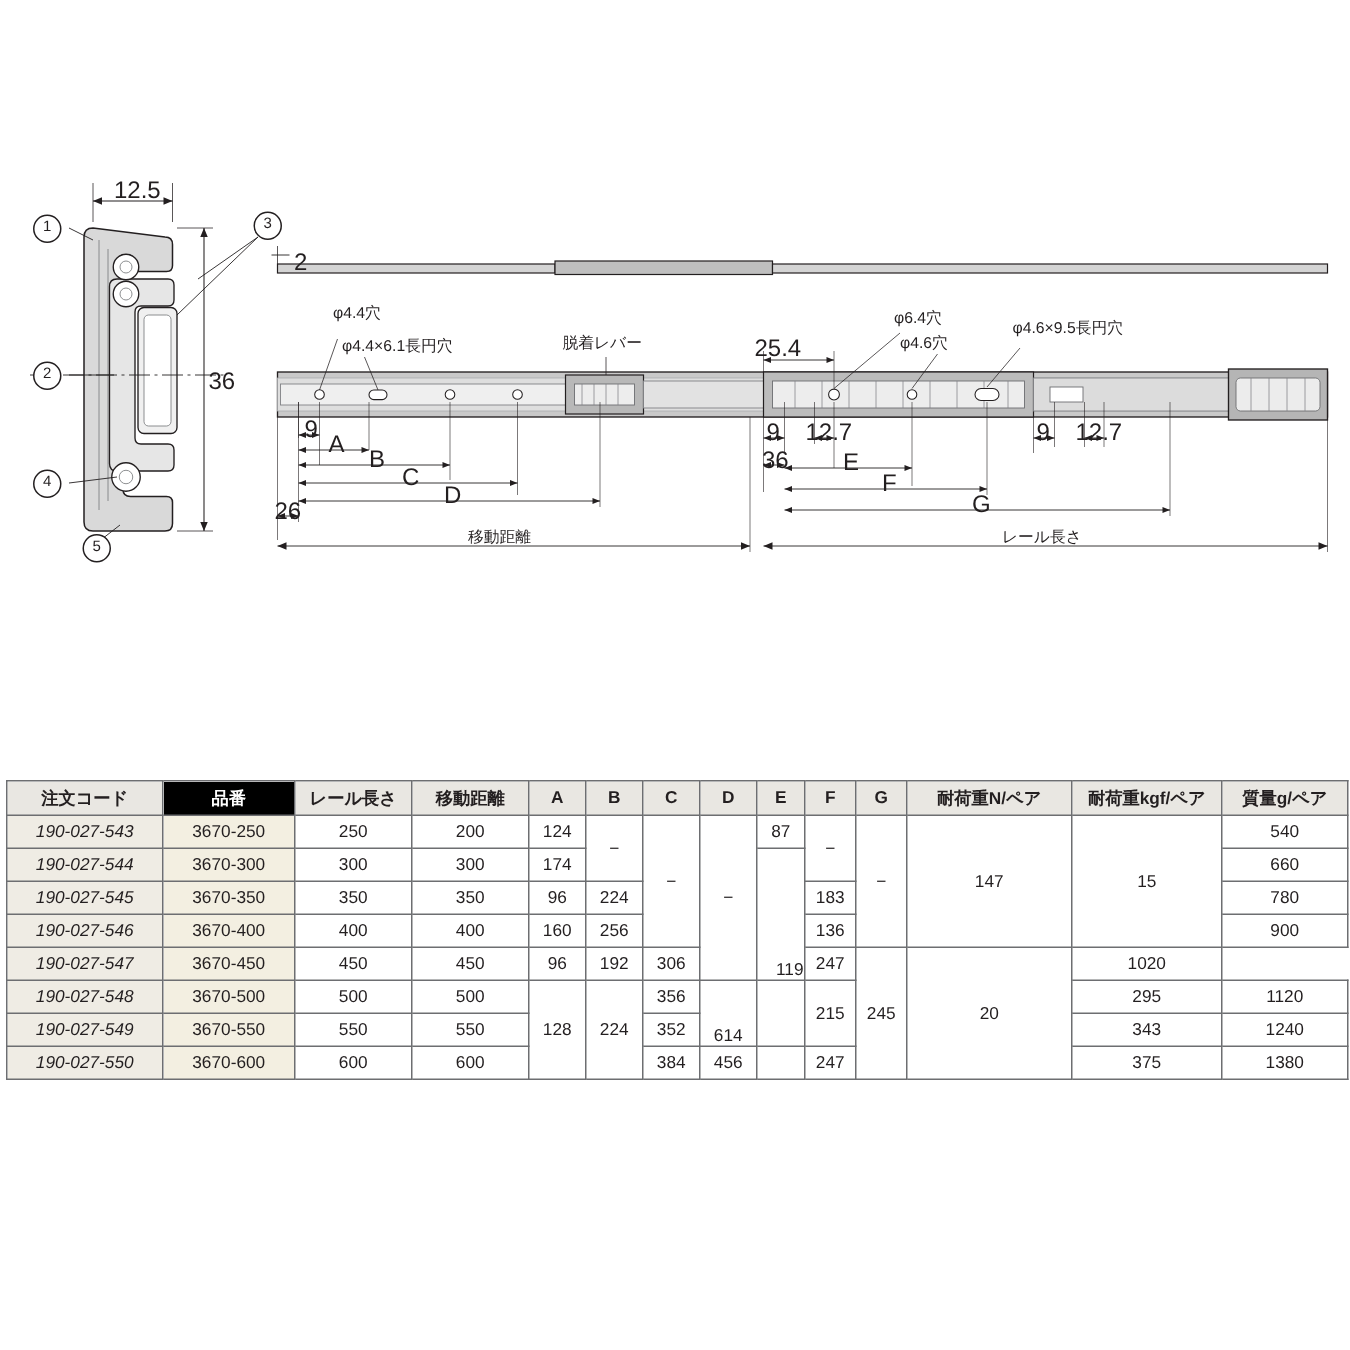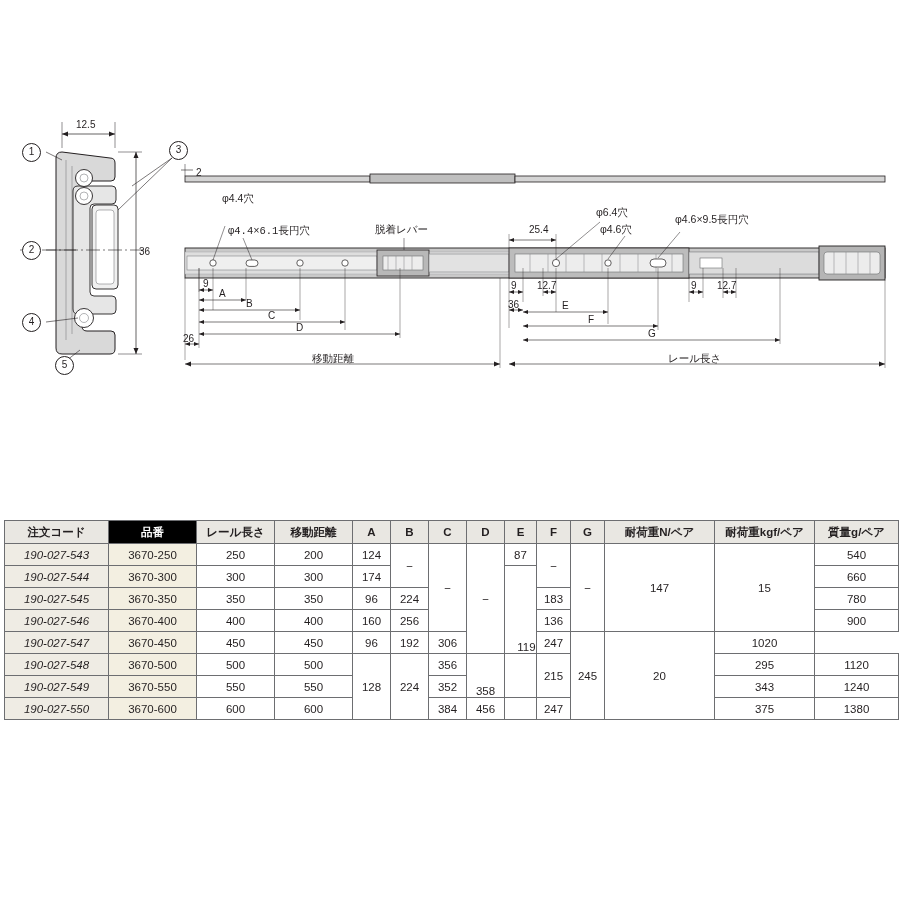--- a/index.html
+++ b/index.html
@@ -27,21 +27,21 @@
     left: 0;
     top: 0;
     width: 900px;
     height: 470px;
   }
   .drawing svg {
     display: block;
   }
   .lbl {
     position: absolute;
-    font-size: 10px;
+    font-size: 16px;
     color: #231f20;
     white-space: nowrap;
     line-height: 1;
   }
   .lbl.jp {
     font-size: 10.5px;
   }
   .circ-num {
     position: absolute;
     width: 17px;
@@ -275,24 +275,24 @@
     <div class="circ-num" style="left:22px; top:143px;">1</div>
     <div class="circ-num" style="left:22px; top:241px;">2</div>
     <div class="circ-num" style="left:169px; top:141px;">3</div>
     <div class="circ-num" style="left:22px; top:313px;">4</div>
     <div class="circ-num" style="left:55px; top:356px;">5</div>
 
     <div class="lbl" style="left:76px; top:120px;">12.5</div>
     <div class="lbl" style="left:139px; top:247px;">36</div>
 
     <div class="lbl" style="left:196px; top:168px;">2</div>
-    <div class="lbl jp" style="left:222px; top:193px;">φ4.4穴</div>
-    <div class="lbl jp" style="left:228px; top:226px;font-family:Liberation Mono, monospace;">φ4.4×6.1長円穴</div>
+    <div class="lbl jp" style="left:222px; top:204px;">φ4.4穴</div>
+    <div class="lbl jp" style="left:228px; top:226px;">φ4.4×6.1長円穴</div>
     <div class="lbl jp" style="left:375px; top:224px;">脱着レバー</div>
-    <div class="lbl" style="left:529px; top:225px;">25.4</div>
+    <div class="lbl" style="left:503px; top:225px;">25.4</div>
     <div class="lbl jp" style="left:596px; top:207px;">φ6.4穴</div>
     <div class="lbl jp" style="left:600px; top:224px;">φ4.6穴</div>
     <div class="lbl jp" style="left:675px; top:214px;">φ4.6×9.5長円穴</div>
 
     <div class="lbl" style="left:203px; top:279px;">9</div>
     <div class="lbl" style="left:219px; top:289px;">A</div>
     <div class="lbl" style="left:246px; top:299px;">B</div>
     <div class="lbl" style="left:268px; top:311px;">C</div>
     <div class="lbl" style="left:296px; top:323px;">D</div>
     <div class="lbl" style="left:183px; top:334px;">26</div>
@@ -412,21 +412,21 @@
         </tr>
 
         <tr>
           <td class="cell-code">190-027-548</td>
           <td class="cell-item">3670-500</td>
           <td class="num">500</td>
           <td class="num">500</td>
           <td class="num" rowspan="3" style="vertical-align:middle;">128</td>
           <td class="num" rowspan="3" style="vertical-align:middle;">224</td>
           <td class="num">356</td>
-          <td class="num" rowspan="2" style="vertical-align:bottom;">358</td>
+          <td class="num" rowspan="2" style="vertical-align:bottom;">614</td>
           <td class="ctr" rowspan="2"></td>
           <td class="num" rowspan="2" style="vertical-align:middle;">215</td>
           <td class="num">295</td>
           <td class="num">1120</td>
         </tr>
 
         <tr>
           <td class="cell-code">190-027-549</td>
           <td class="cell-item">3670-550</td>
           <td class="num">550</td>

